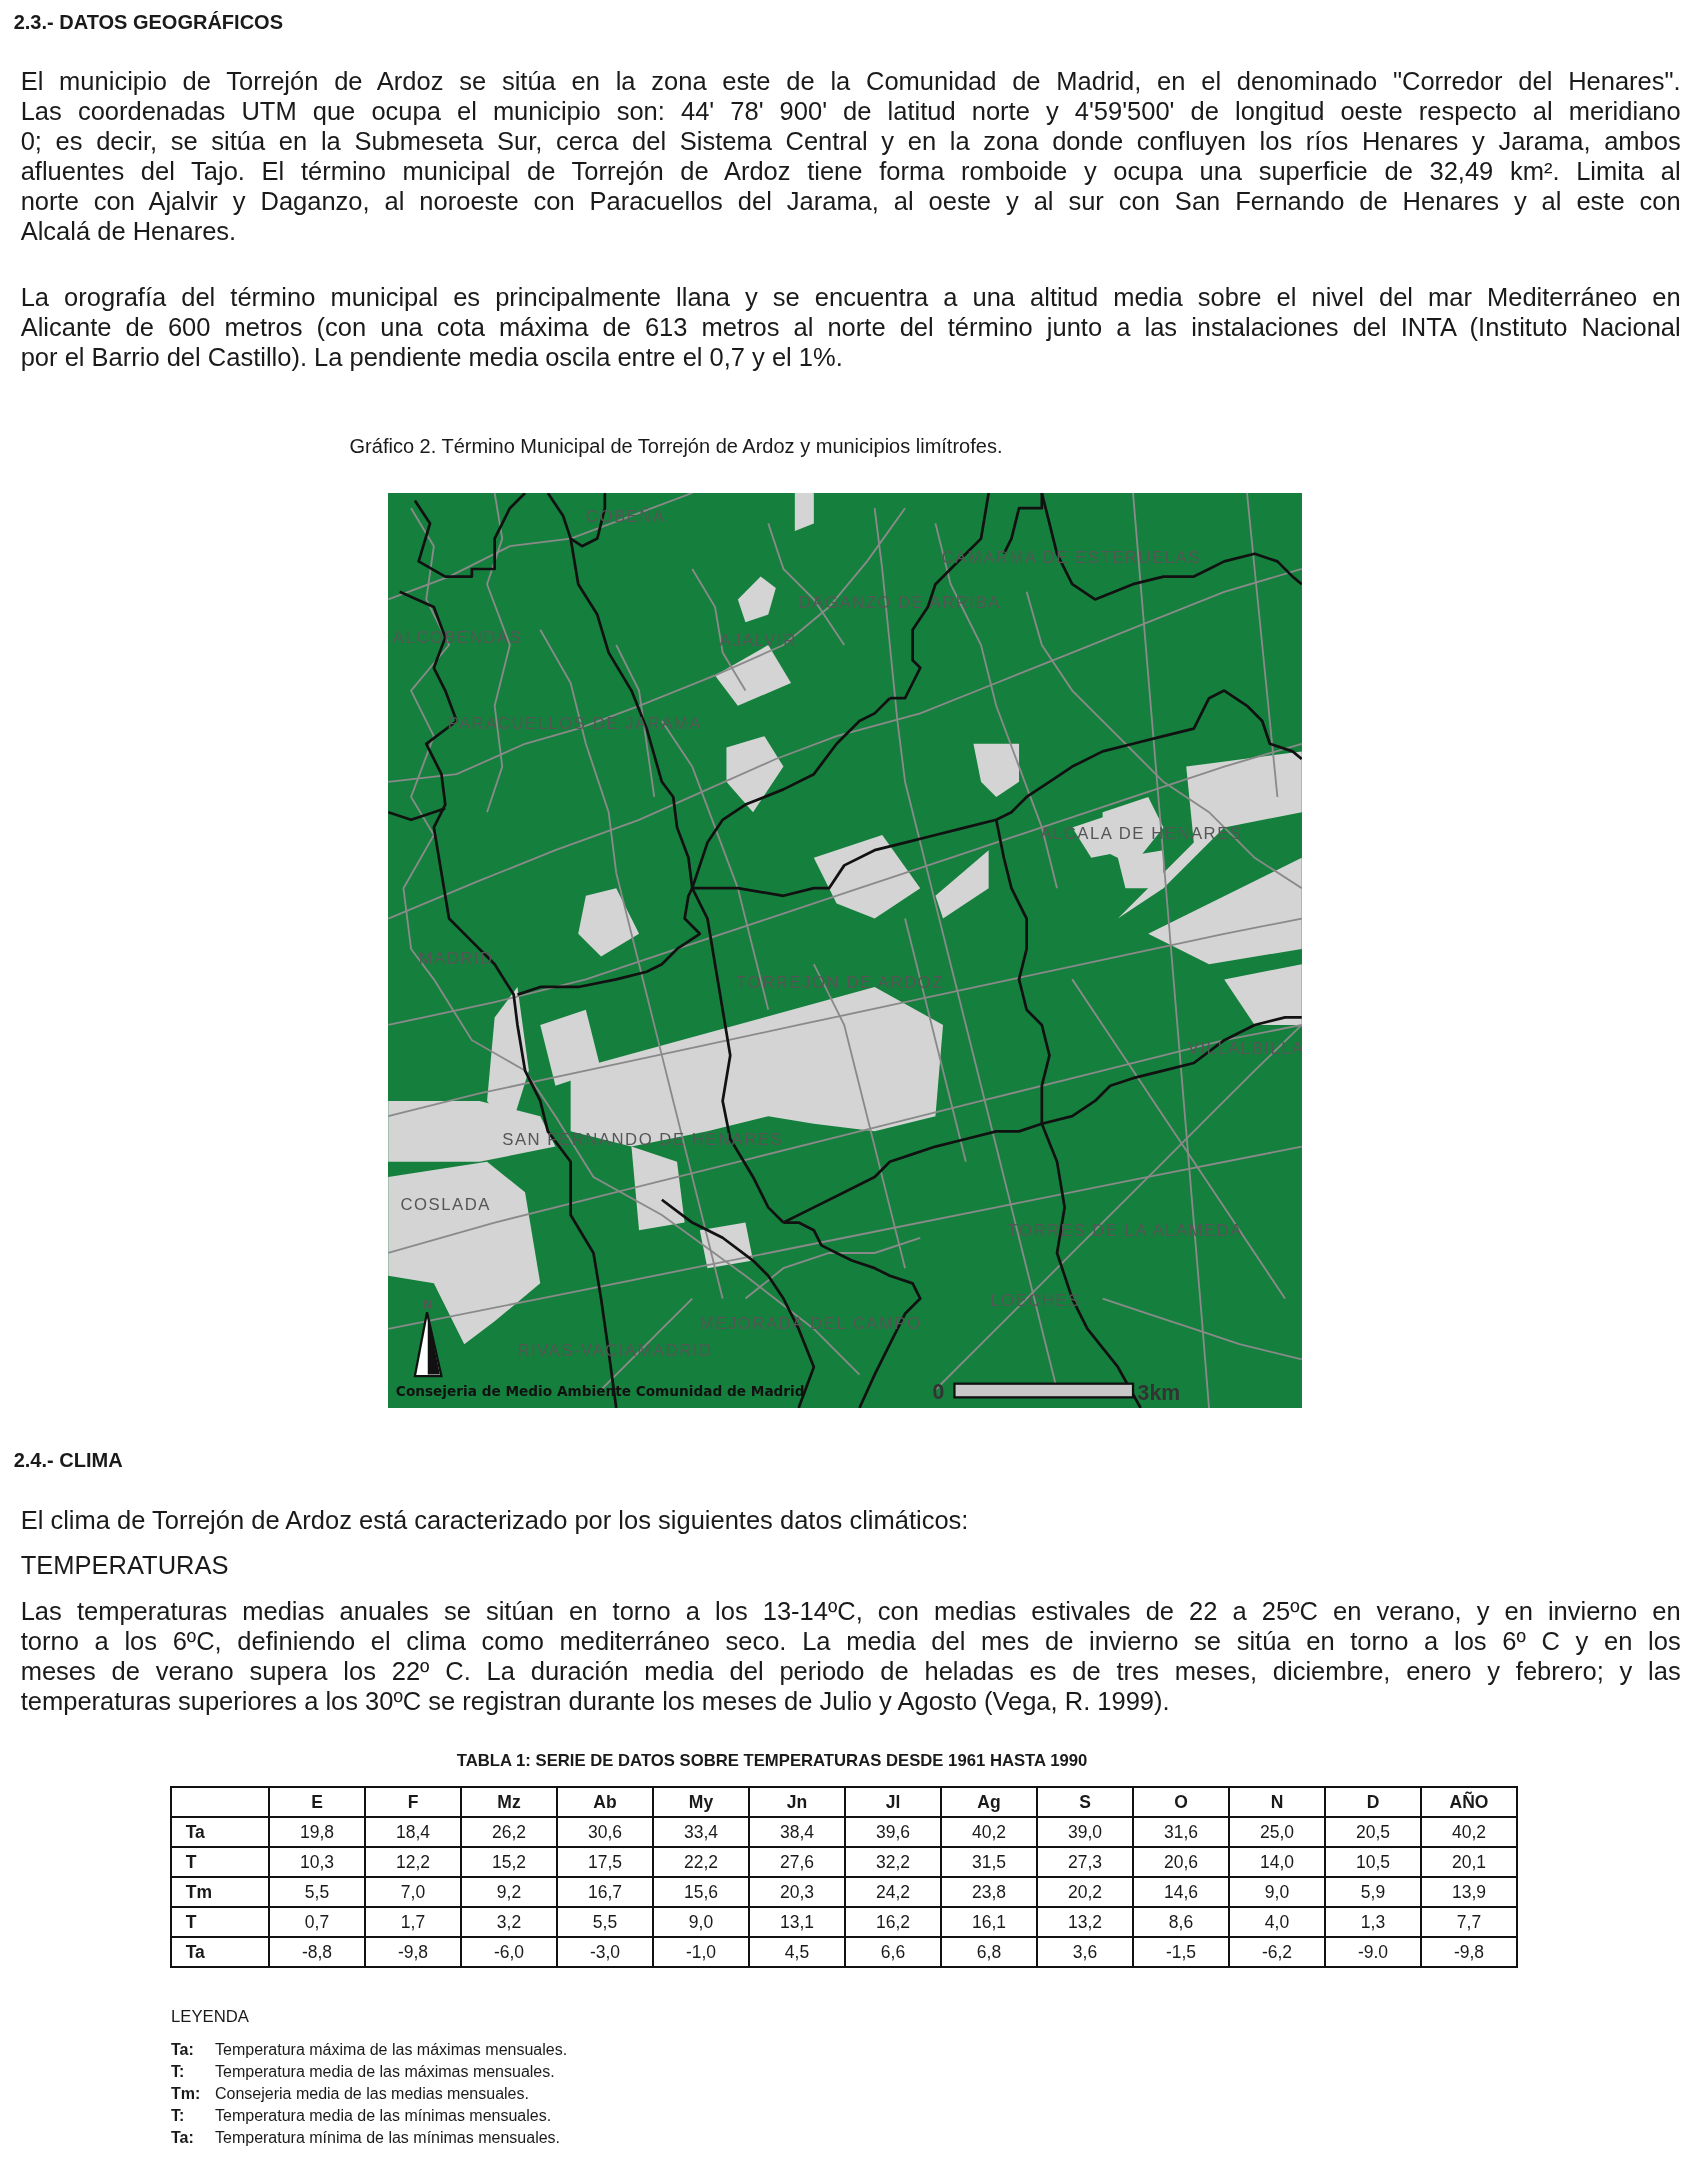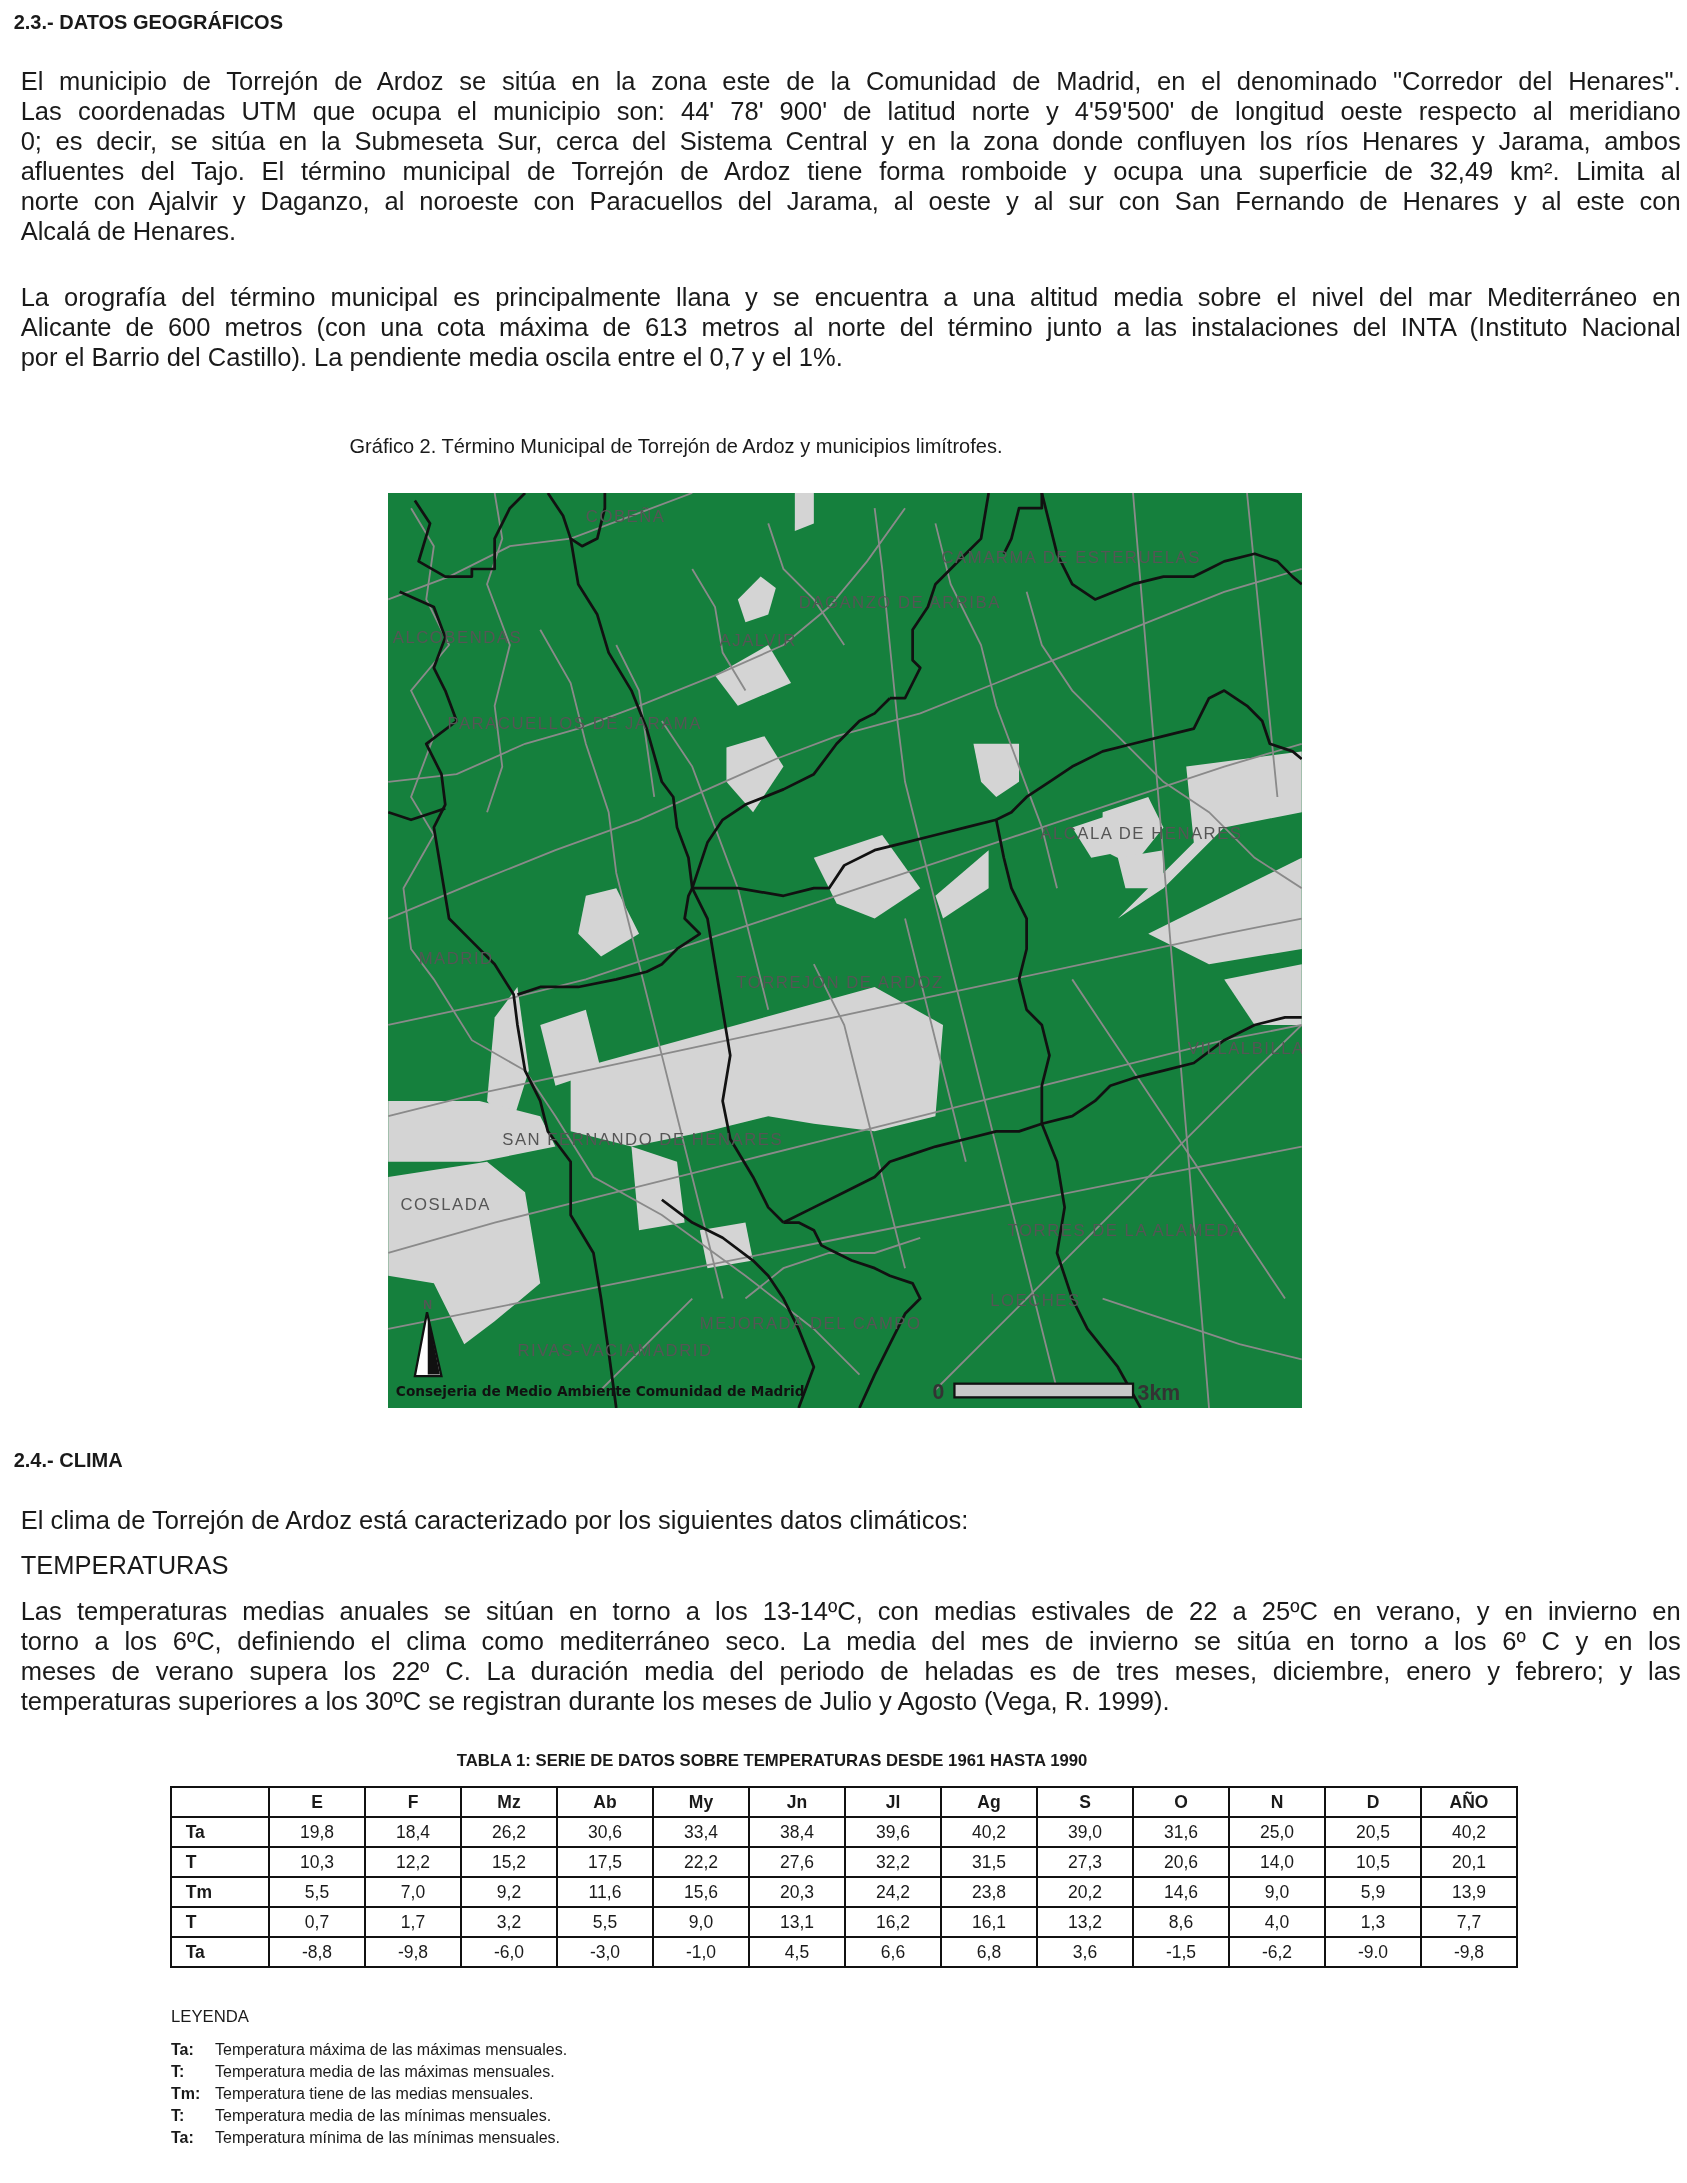--- a/index.html
+++ b/index.html
@@ -253,21 +253,21 @@
         <td class="val">20,6</td>
         <td class="val">14,0</td>
         <td class="val">10,5</td>
         <td class="val">20,1</td>
       </tr>
       <tr>
         <td class="rowlab">Tm</td>
         <td class="val">5,5</td>
         <td class="val">7,0</td>
         <td class="val">9,2</td>
-        <td class="val">11,6</td>
+        <td class="val">16,7</td>
         <td class="val">15,6</td>
         <td class="val">20,3</td>
         <td class="val">24,2</td>
         <td class="val">23,8</td>
         <td class="val">20,2</td>
         <td class="val">14,6</td>
         <td class="val">9,0</td>
         <td class="val">5,9</td>
         <td class="val">13,9</td>
       </tr>
@@ -311,21 +311,21 @@
     <div class="row">
       <span class="k">Ta:</span>
       <span>Temperatura máxima de las máximas mensuales.</span>
     </div>
     <div class="row">
       <span class="k">T:</span>
       <span>Temperatura media de las máximas mensuales.</span>
     </div>
     <div class="row">
       <span class="k">Tm:</span>
-      <span>Temperatura tiene de las medias mensuales.</span>
+      <span>Consejeria media de las medias mensuales.</span>
     </div>
     <div class="row">
       <span class="k">T:</span>
       <span>Temperatura media de las mínimas mensuales.</span>
     </div>
     <div class="row">
       <span class="k">Ta:</span>
       <span>Temperatura mínima de las mínimas mensuales.</span>
     </div>
   </div>

